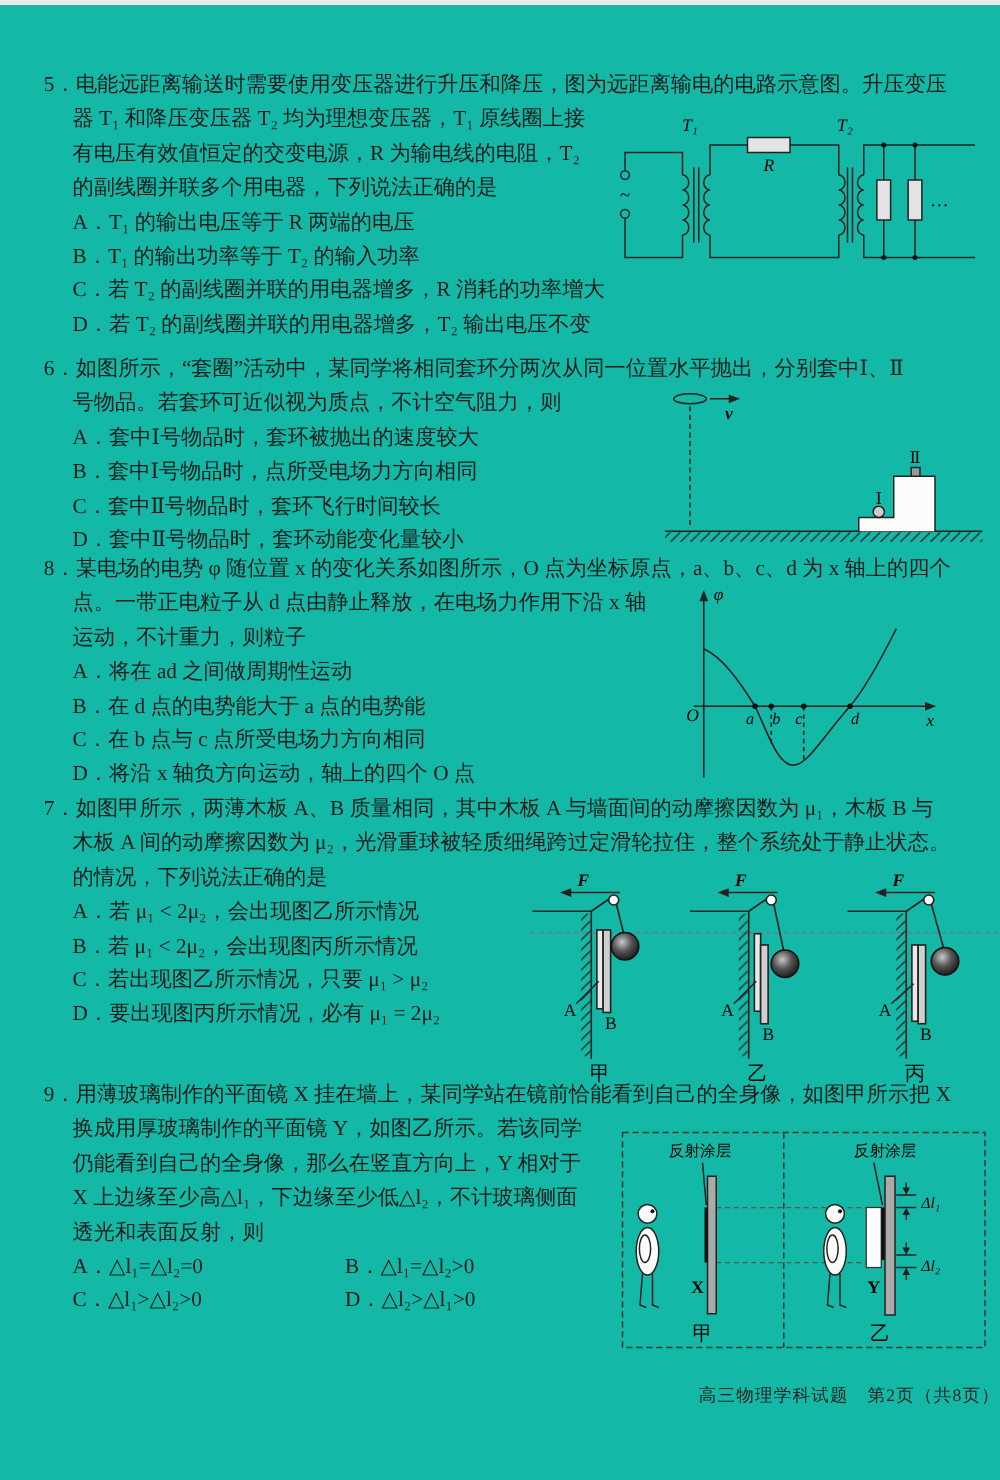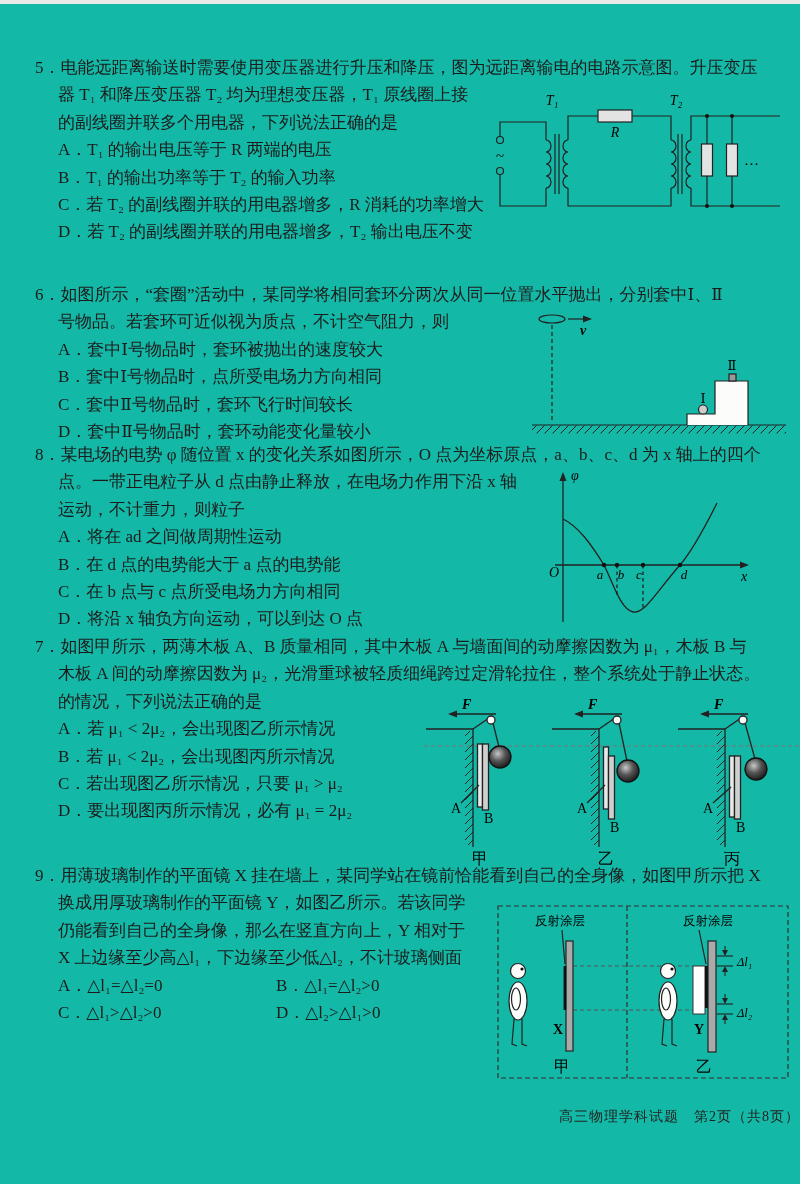--- a/index.html
+++ b/index.html
@@ -17,20 +17,21 @@
   .it{font-style:italic;}
 </style>
 </head>
 <body>
 
 <div class="page">
 
   <div class="q" style="top:50px;">
     <div class="ln"><span class="qnum">5．</span><span>电能远距离输送时需要使用变压器进行升压和降压，图为远距离输电的电路示意图。升压变压</span></div>
     <div class="ln ind">器 T₁ 和降压变压器 T₂ 均为理想变压器，T₁ 原线圈上接</div>
+    <div class="ln ind">有电压有效值恒定的交变电源，R 为输电线的电阻，T₂</div>
     <div class="ln ind">的副线圈并联多个用电器，下列说法正确的是</div>
     <div class="ln ind">A．T₁ 的输出电压等于 R 两端的电压</div>
     <div class="ln ind">B．T₁ 的输出功率等于 T₂ 的输入功率</div>
     <div class="ln ind">C．若 T₂ 的副线圈并联的用电器增多，R 消耗的功率增大</div>
     <div class="ln ind">D．若 T₂ 的副线圈并联的用电器增多，T₂ 输出电压不变</div>
   </div>
 
   <svg class="diagram" style="left:488px;top:88px;" width="305" height="122" viewBox="0 0 305 122">
     <g stroke="#222" stroke-width="1.2" fill="none">
       <path d="M12,44.5 L12,30 L58,30 L58,48"></path>
@@ -102,21 +103,21 @@
     <text x="204" y="64" font-size="13" text-anchor="middle">Ⅱ</text>
   </svg>
 
   <div class="q" style="top:437px;">
     <div class="ln"><span class="qnum">8．</span><span>某电场的电势 φ 随位置 x 的变化关系如图所示，O 点为坐标原点，a、b、c、d 为 x 轴上的四个</span></div>
     <div class="ln ind">点。一带正电粒子从 d 点由静止释放，在电场力作用下沿 x 轴</div>
     <div class="ln ind">运动，不计重力，则粒子</div>
     <div class="ln ind">A．将在 ad 之间做周期性运动</div>
     <div class="ln ind">B．在 d 点的电势能大于 a 点的电势能</div>
     <div class="ln ind">C．在 b 点与 c 点所受电场力方向相同</div>
-    <div class="ln ind">D．将沿 x 轴负方向运动，可以到达 O 点</div>
+    <div class="ln ind">D．将沿 x 轴负方向运动，轴上的四个 O 点</div>
   </div>
 
   <svg class="diagram" style="left:543px;top:458px;" width="218" height="174" viewBox="0 0 218 174">
     <g stroke="#222" stroke-width="1.3" fill="none">
       <line x1="20" y1="160" x2="20" y2="15"></line>
       <line x1="12" y1="103" x2="200" y2="103"></line>
       <path d="M20,57 C35,64 48,82 61,103 C70,121 78,148 90,150 C102,152 114,129 137,103 C150,88 163,63 174,41"></path>
       <line x1="74" y1="103" x2="74" y2="134" stroke-dasharray="3.5,3"></line>
       <line x1="100" y1="103" x2="100" y2="148" stroke-dasharray="3.5,3"></line>
     </g>
@@ -241,20 +242,21 @@
     <text x="27" y="116" font-size="14">A</text>
     <text x="60" y="135" font-size="14">B</text>
     <text x="56" y="167" font-size="16" text-anchor="middle">丙</text>
   </svg>
 
   <div class="q" style="top:858px;">
     <div class="ln"><span class="qnum">9．</span><span>用薄玻璃制作的平面镜 X 挂在墙上，某同学站在镜前恰能看到自己的全身像，如图甲所示把 X</span></div>
     <div class="ln ind">换成用厚玻璃制作的平面镜 Y，如图乙所示。若该同学</div>
     <div class="ln ind">仍能看到自己的全身像，那么在竖直方向上，Y 相对于</div>
     <div class="ln ind">X 上边缘至少高△l₁，下边缘至少低△l₂，不计玻璃侧面</div>
+    <div class="ln ind">透光和表面反射，则</div>
     <div class="ln ind"><span class="optcol">A．△l₁=△l₂=0</span><span>B．△l₁=△l₂&gt;0</span></div>
     <div class="ln ind"><span class="optcol">C．△l₁&gt;△l₂&gt;0</span><span>D．△l₂&gt;△l₁&gt;0</span></div>
   </div>
 
   <svg class="diagram" style="left:496px;top:900px;" width="294" height="178" viewBox="0 0 294 178">
     <rect x="2" y="2" width="290" height="172" fill="none" stroke="#333" stroke-width="1.2" stroke-dasharray="5,3"></rect>
     <line x1="131" y1="2" x2="131" y2="174" stroke="#333" stroke-width="1.2" stroke-dasharray="5,3"></line>
 
     <line x1="77" y1="62" x2="197" y2="62" stroke="#555" stroke-width="1" stroke-dasharray="4,3"></line>
     <line x1="77" y1="106" x2="197" y2="106" stroke="#555" stroke-width="1" stroke-dasharray="4,3"></line>

